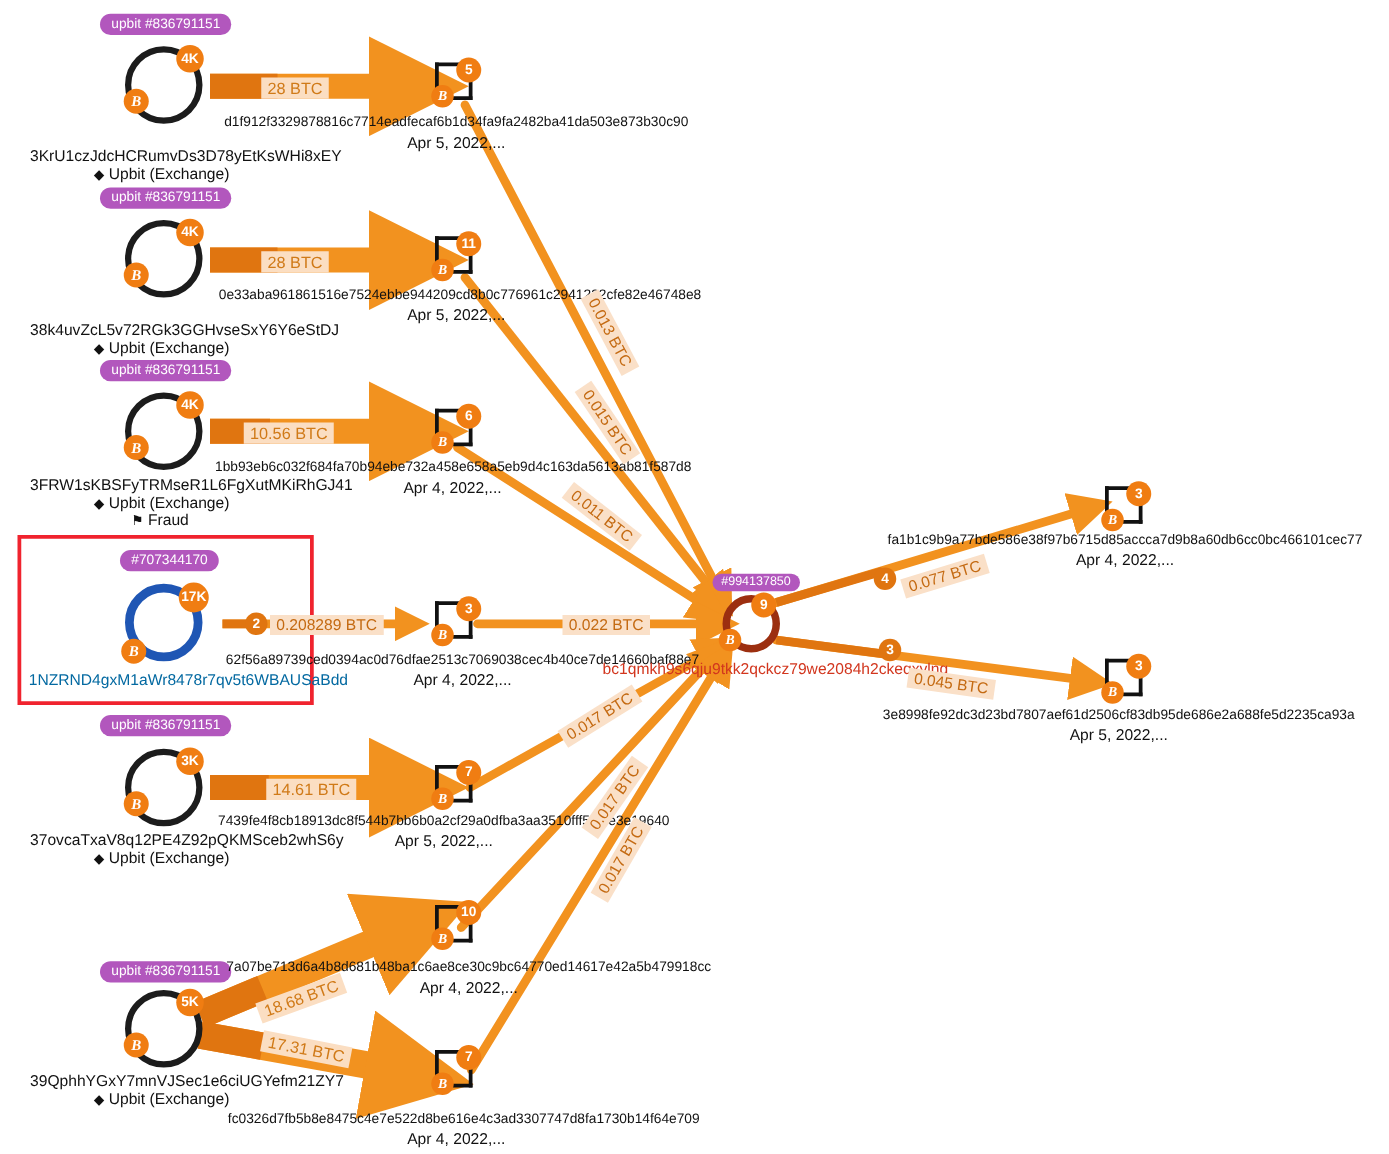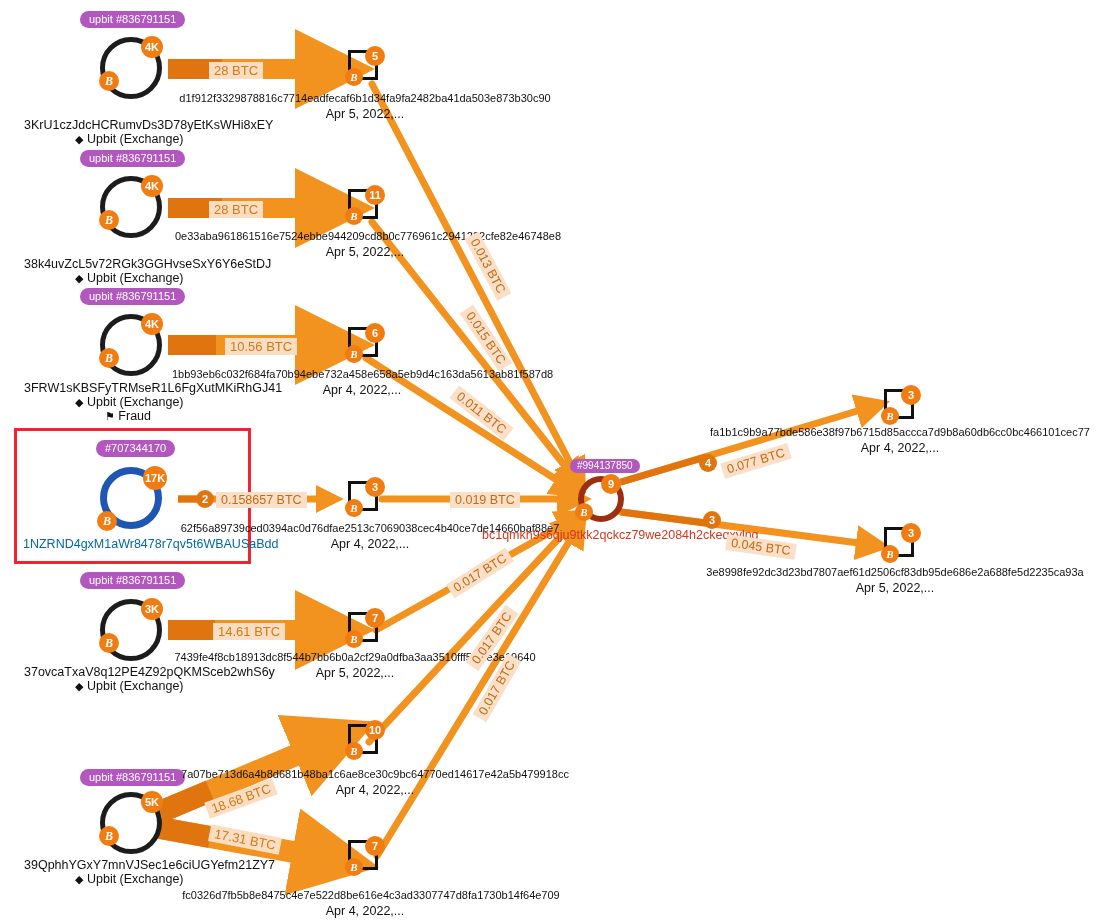--- a/index.html
+++ b/index.html
@@ -115,32 +115,32 @@
 
   <div class="node">
     <div class="tag tag-purple" style="left:80px;top:288px;">upbit #836791151</div>
     <div class="wallet-ring ring-black" style="left:100px;top:314px;width:62px;height:62px;"></div>
     <div class="badge" style="left:141px;top:313px;width:22px;height:22px;font-size:11px;">4K</div>
     <div class="badge badge-b" style="left:99px;top:348px;width:20px;height:20px;font-size:12px;">B</div>
     <div class="addr" style="left:24px;top:381px;">3FRW1sKBSFyTRMseR1L6FgXutMKiRhGJ41</div>
     <div class="meta" style="left:75px;top:395px;"><span class="gl">◆</span> <span>Upbit (Exchange)</span></div>
     <div class="meta" style="left:105px;top:409px;"><span class="gl">⚑</span> <span>Fraud</span></div>
   </div>
-  <div class="amt amt-big" style="left:225px;top:338px;">10.56 BTC</div>
+  <div class="amt amt-big" style="left:195px;top:338px;">10.56 BTC</div>
 
   <div class="hl-box" style="left:14px;top:428px;width:237px;height:136px;"></div>
   <div class="node">
     <div class="tag tag-purple" style="left:96px;top:440px;">#707344170</div>
     <div class="wallet-ring ring-blue" style="left:100px;top:467px;width:62px;height:62px;"></div>
     <div class="badge" style="left:143px;top:466px;width:24px;height:24px;font-size:11px;">17K</div>
     <div class="badge badge-b" style="left:97px;top:511px;width:20px;height:20px;font-size:12px;">B</div>
     <div class="addr addr-blue" style="left:23px;top:537px;">1NZRND4gxM1aWr8478r7qv5t6WBAUSaBdd</div>
   </div>
   <div class="cnt-badge" style="left:196px;top:490px;">2</div>
-  <div class="amt" style="left:216px;top:492px;">0.158657 BTC</div>
+  <div class="amt" style="left:216px;top:492px;">0.208289 BTC</div>
 
   <div class="node">
     <div class="tag tag-purple" style="left:80px;top:572px;">upbit #836791151</div>
     <div class="wallet-ring ring-black" style="left:100px;top:599px;width:62px;height:62px;"></div>
     <div class="badge" style="left:141px;top:598px;width:22px;height:22px;font-size:11px;">3K</div>
     <div class="badge badge-b" style="left:99px;top:633px;width:20px;height:20px;font-size:12px;">B</div>
     <div class="addr" style="left:24px;top:665px;">37ovcaTxaV8q12PE4Z92pQKMSceb2whS6y</div>
     <div class="meta" style="left:75px;top:679px;"><span class="gl">◆</span> <span>Upbit (Exchange)</span></div>
   </div>
   <div class="amt amt-big" style="left:213px;top:623px;">14.61 BTC</div>
@@ -200,21 +200,21 @@
       <i style="left:0;top:0;width:3px;height:30px;"></i>
         <i style="left:0;top:0;width:30px;height:3px;"></i>
       <i style="left:27px;top:0;width:3px;height:30px;"></i>
         <i style="left:0;top:27px;width:30px;height:3px;"></i>
     </div>
     <div class="badge" style="left:365px;top:477px;width:20px;height:20px;font-size:11px;">3</div>
     <div class="badge badge-b" style="left:345px;top:499px;width:18px;height:18px;font-size:11px;">B</div>
     <div class="txlabel" style="left:180px;top:522px;width:380px;">62f56a89739ced0394ac0d76dfae2513c7069038cec4b40ce7de14660baf88e7</div>
     <div class="txdate" style="left:180px;top:537px;width:380px;">Apr 4, 2022,...</div>
   </div>
-  <div class="amt" style="left:450px;top:492px;">0.019 BTC</div>
+  <div class="amt" style="left:450px;top:492px;">0.022 BTC</div>
 
   <div class="node">
     <div class="txbox" style="left:348px;top:612px;">
       <i style="left:0;top:0;width:3px;height:30px;"></i>
         <i style="left:0;top:0;width:30px;height:3px;"></i>
       <i style="left:27px;top:0;width:3px;height:30px;"></i>
         <i style="left:0;top:27px;width:30px;height:3px;"></i>
     </div>
     <div class="badge" style="left:365px;top:608px;width:20px;height:20px;font-size:11px;">7</div>
     <div class="badge badge-b" style="left:345px;top:630px;width:18px;height:18px;font-size:11px;">B</div>

